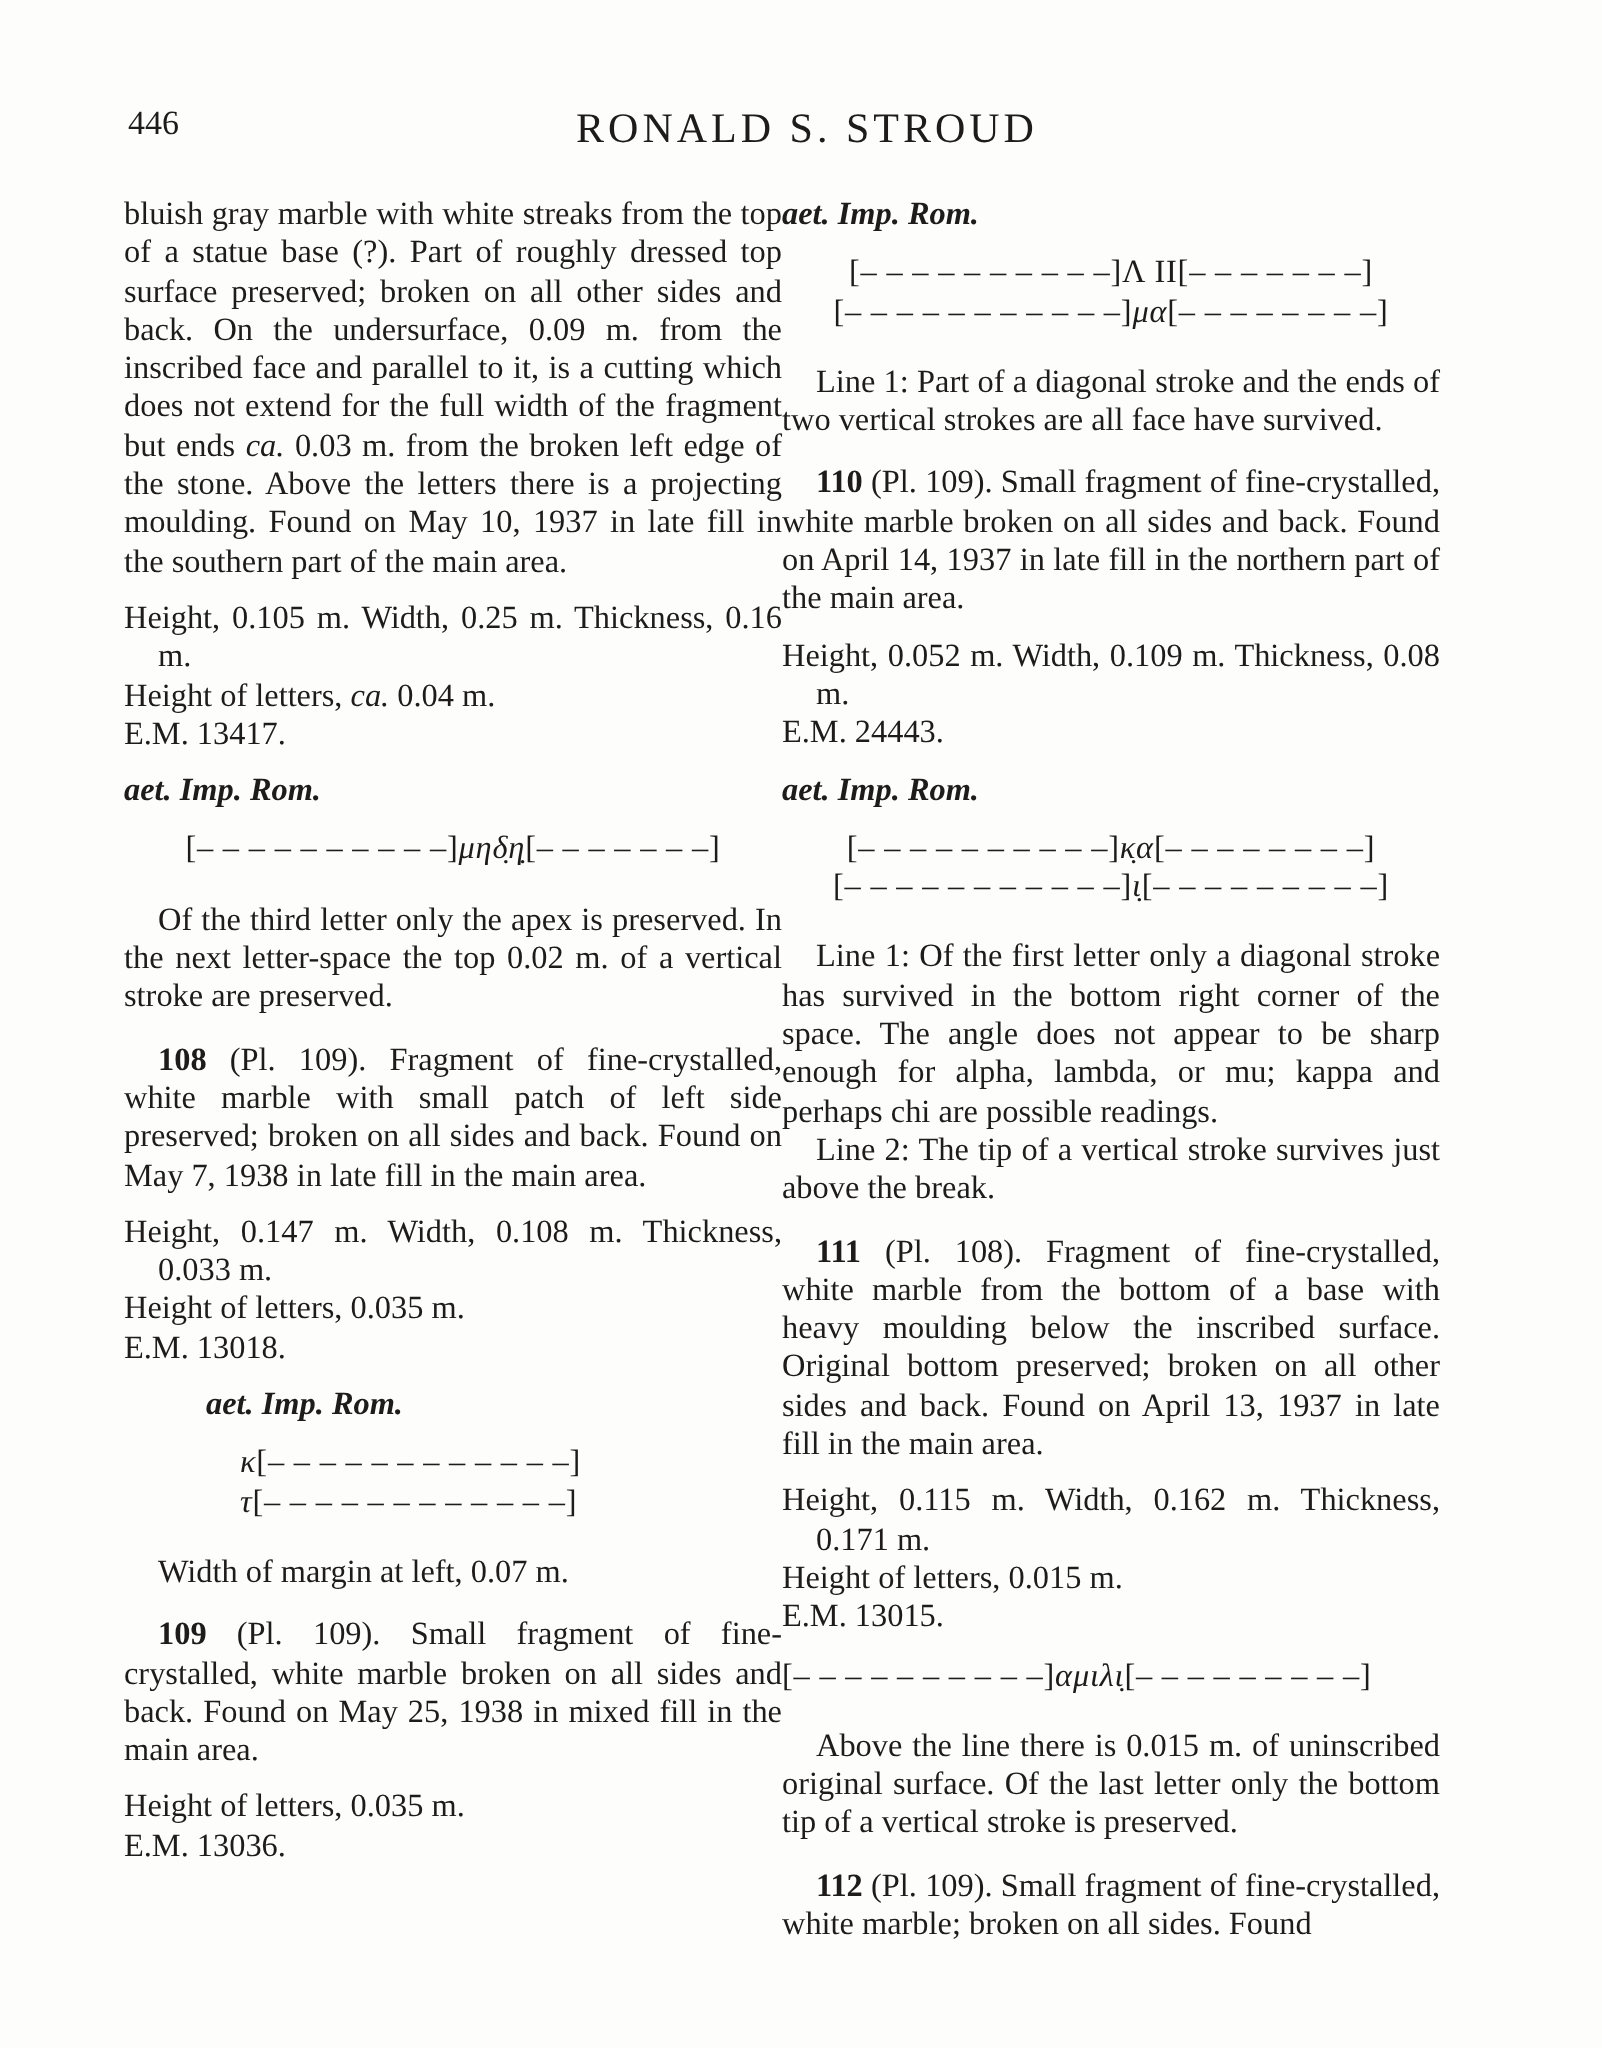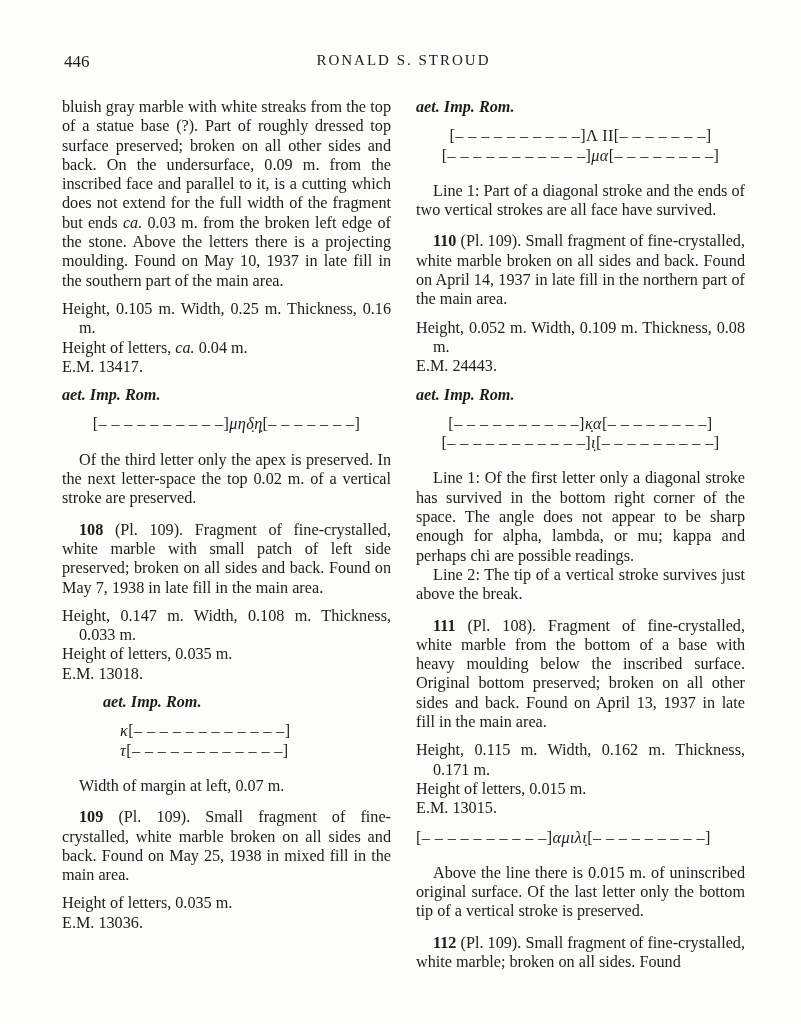--- a/index.html
+++ b/index.html
@@ -19,25 +19,24 @@
     position: relative;
     height: 22px;
     margin-bottom: 24px;
   }
   .pagenum {
     position: absolute; left: 2px; top: 0;
     font-size: 17px;
   }
   .runhead {
     display: block; text-align: center;
-    font-size: 15px; letter-spacing: 2px;
+    font-size: 21px; letter-spacing: 2px;
   }
   .cols {
     display: flex;
-    gap: 25px;
     align-items: flex-start;
   }
   .col {
     width: 329px;
     font-size: 16.2px;
     line-height: 19.3px;
   }
   .bold { font-weight: bold; }
   .it { font-style: italic; }
 

